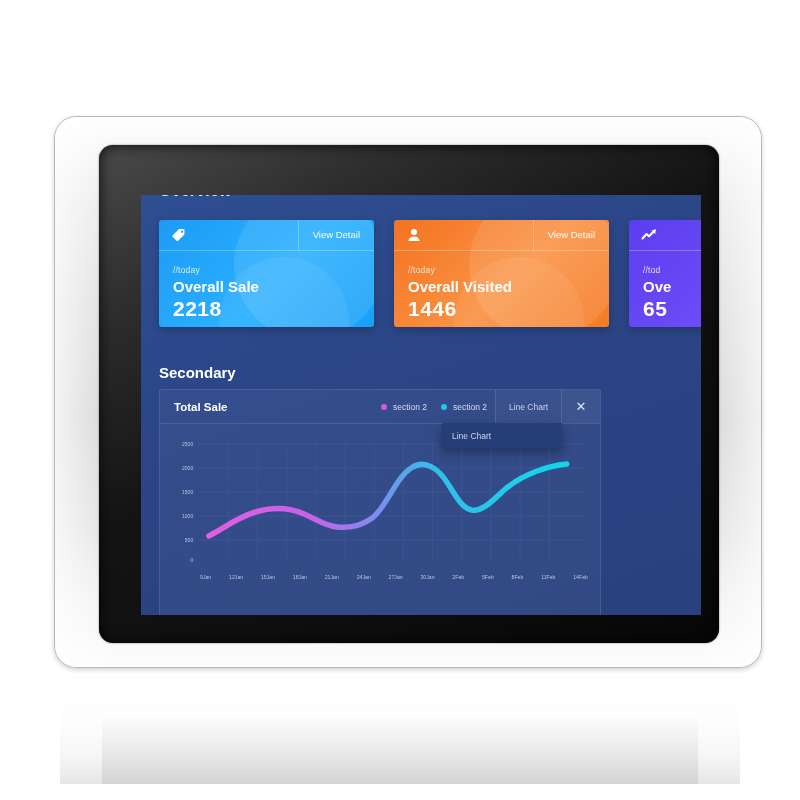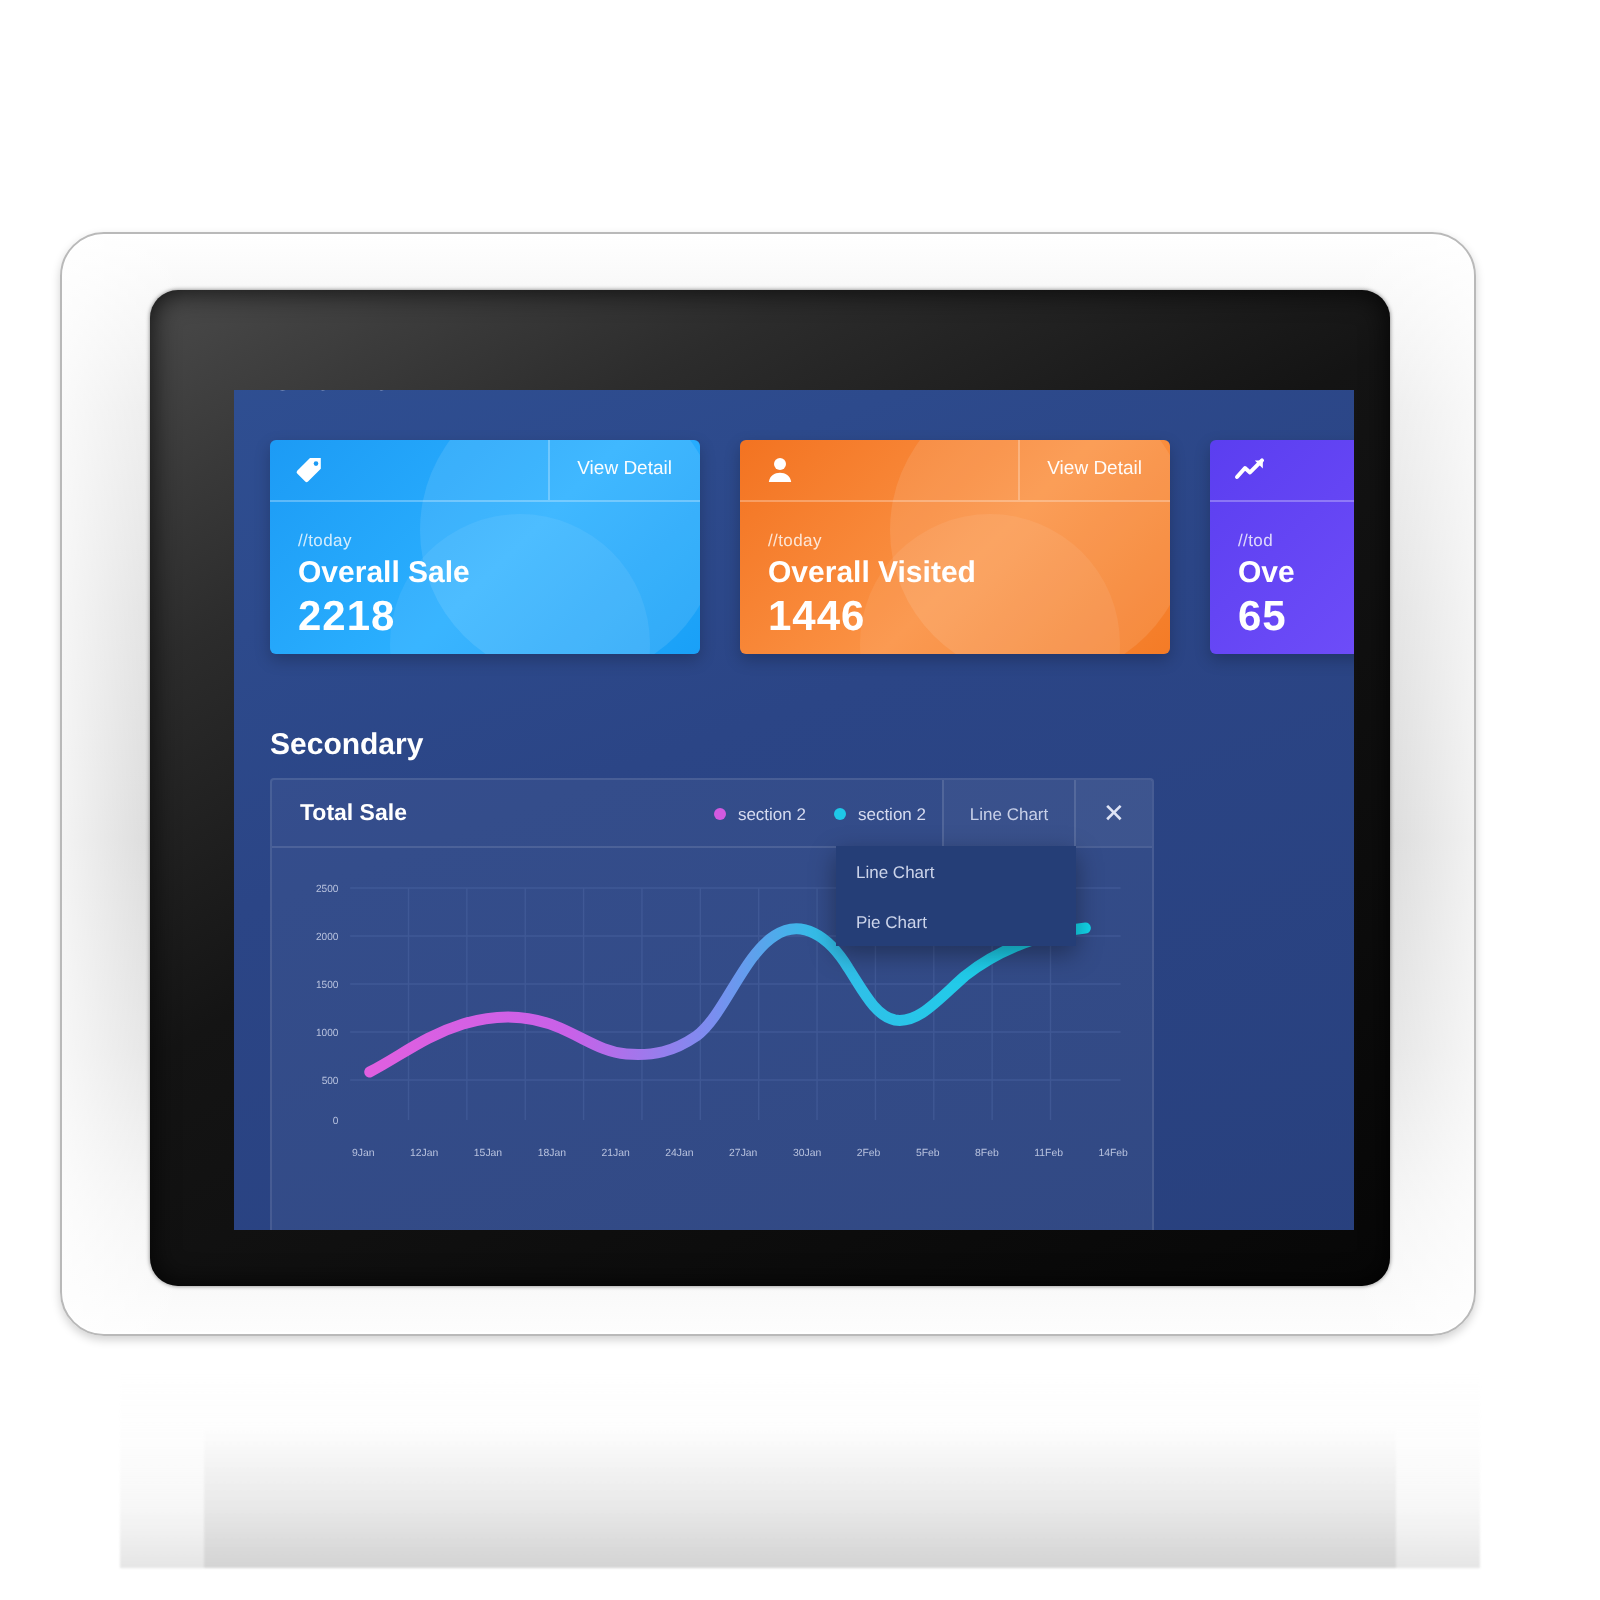--- a/index.html
+++ b/index.html
@@ -5,21 +5,21 @@
   html,body{margin:0;padding:0;}
   body{
     width:800px;height:800px;overflow:hidden;
     background:#ffffff;
     font-family:"Liberation Sans", sans-serif;
     position:relative;
   }
 
   
   .device{
-    position:absolute;left:30px;top:116px;width:708px;height:552px;
+    position:absolute;left:54px;top:116px;width:708px;height:552px;
     border-radius:22px;
     background:
       linear-gradient(to bottom,
         #ffffff 0%, #f7f7f7 6%, #e9e9e9 16%, #dcdcdc 34%,
         #d2d2d2 55%, #dfdfdf 74%, #f2f2f2 88%, #fdfdfd 100%),
       repeating-linear-gradient(to bottom, rgba(0,0,0,.02) 0 1px, rgba(255,255,255,.02) 1px 2px);
     box-shadow:
       0 2px 5px rgba(0,0,0,.18),
       inset 0 1px 0 rgba(255,255,255,.95),
       inset 0 -1px 0 rgba(255,255,255,.8);
@@ -266,21 +266,20 @@
                 <span class="dot" style="background:#1ec8e8"></span>
                 <span>section 2</span>
               </span>
             </span>
             <span class="select-box">Line Chart</span>
             <span class="close-box">✕</span>
           </div>
 
           <div class="dropdown">
             <div class="dd-item">Line Chart</div>
-            <div class="dd-item">Pie Chart</div>
           </div>
 
           <div class="chart-area">
             <svg class="chart-svg" viewBox="0 0 440 145" preserveAspectRatio="none">
               <defs>
                 <linearGradient id="lineGrad" x1="0" y1="0" x2="1" y2="0">
                   <stop offset="0%" stop-color="#e05fe0"></stop>
                   <stop offset="28%" stop-color="#c861e8"></stop>
                   <stop offset="48%" stop-color="#7a8ef0"></stop>
                   <stop offset="62%" stop-color="#35bce8"></stop>

